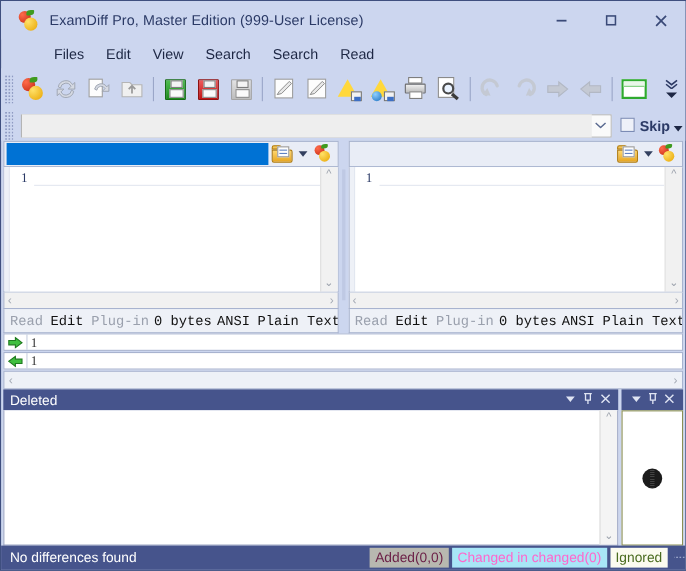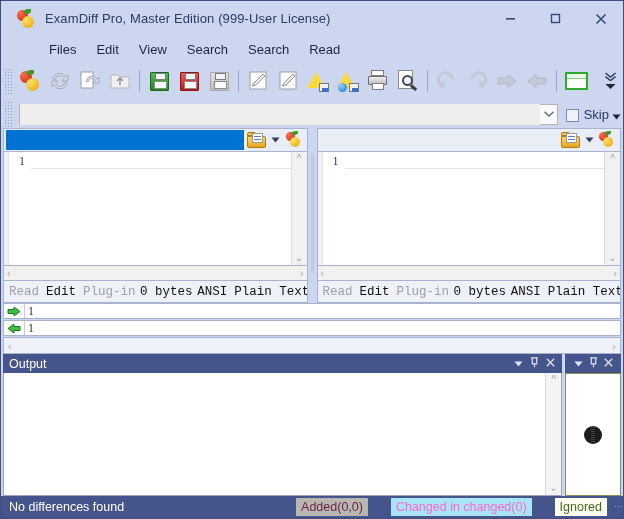--- a/index.html
+++ b/index.html
@@ -73,21 +73,21 @@
 
   .tb-overflow{position:absolute;right:2px;top:0;height:38px;width:22px;
       display:flex;flex-direction:column;align-items:center;justify-content:center;gap:2px;}
 
   
   .filterrow{height:28px;display:flex;align-items:center;background:#ccd6ef;}
   .combo{height:21px;flex:1 1 auto;margin-left:4px;background:#eeeeee;border:1px solid #b4b4b4;
          display:flex;align-items:center;box-sizing:border-box;}
   .combo-input{flex:1 1 auto;height:19px;}
   .combo-arrow{width:17px;height:19px;background:#fafafa;display:flex;align-items:center;justify-content:center;color:#5a6a90;font-size:9px;}
-  .skip-wrap{display:flex;align-items:flex-end;margin-left:8px;margin-right:2px;}
+  .skip-wrap{display:flex;align-items:flex-start;margin-left:8px;margin-right:2px;font-weight:bold;}
   .chk{width:13px;height:13px;border:1px solid #7b8bb5;background:#eef1f9;box-sizing:border-box;}
   .skip-label{margin-left:5px;color:#2b3a66;font-size:13px;}
   .skip-caret{margin-left:3px;margin-top:6px;color:#2b3a66;font-size:8px;}
 
   
   .panes{display:flex;height:175px;padding:0 2px;box-sizing:border-box;}
   .pane{flex:1 1 0;display:flex;flex-direction:column;min-width:0;}
   .pane-head{height:24px;display:flex;align-items:center;background:#e9edf6;
              border:1px solid #a8b3cf;box-sizing:border-box;}
   .fname{flex:1 1 auto;height:20px;margin:1px 1px 1px 2px;min-width:0;box-sizing:border-box;}
@@ -151,21 +151,21 @@
   .rp-body{flex:1 1 auto;background:#fff;border:1px solid #8a8f54;position:relative;}
   .dot{position:absolute;left:50%;top:50%;width:18px;height:18px;margin-left:-9px;margin-top:-9px;
        border-radius:50%;background:#1b1b1b;}
   .dot:after{content:"";position:absolute;left:7px;top:1px;width:4px;height:16px;
        background:repeating-linear-gradient(#444 0 1px,transparent 1px 2px);}
 
   
   .statusbar{position:absolute;left:0;bottom:0;width:622px;height:22px;background:#46548c;
              display:flex;align-items:center;box-sizing:border-box;}
   .st-msg{color:#ffffff;font-size:12.5px;padding-left:8px;}
-  .badges{margin-left:auto;display:flex;align-items:stretch;height:18px;padding-right:3px;gap:20px;}
+  .badges{margin-left:auto;display:flex;align-items:stretch;height:18px;padding-right:3px;}
   .badge{display:flex;align-items:center;padding:0 5px;font-size:12.5px;margin-left:3px;white-space:nowrap;}
   .grip-br{width:10px;display:flex;align-items:flex-end;justify-content:center;padding-bottom:2px;
        background-image:radial-gradient(circle,#9aa5c9 0.7px,transparent 0.8px);
        background-size:3px 3px;background-position:right bottom;margin-left:3px;}
 </style>
 </head>
 <body>
 
 <div class="app">
 
@@ -490,21 +490,21 @@
     </div>
     <div class="mid-h">
       <div class="sc-h">‹</div>
       <div class="sc-h">›</div>
     </div>
   </div>
 
   <div class="lower">
     <div class="outpanel">
       <div class="panel-title">
-        <span>Output</span>
+        <span>Deleted</span>
         <div class="panel-btns">
           <span class="pb">
             <svg width="9" height="6" viewBox="0 0 9 6">
                 <path d="M0.5 0.5 L4.5 5.5 L8.5 0.5 Z" fill="#dfe4f3"></path>
               </svg>
           </span>
           <span class="pb">
             <svg width="9" height="11" viewBox="0 0 9 11">
                 <path d="M1 0.8 h7 M2.3 0.8 v6 H6.7 v-6 M4.5 6.8 v3.4" stroke="#dfe4f3" stroke-width="1.2" fill="none"></path>
               </svg>

